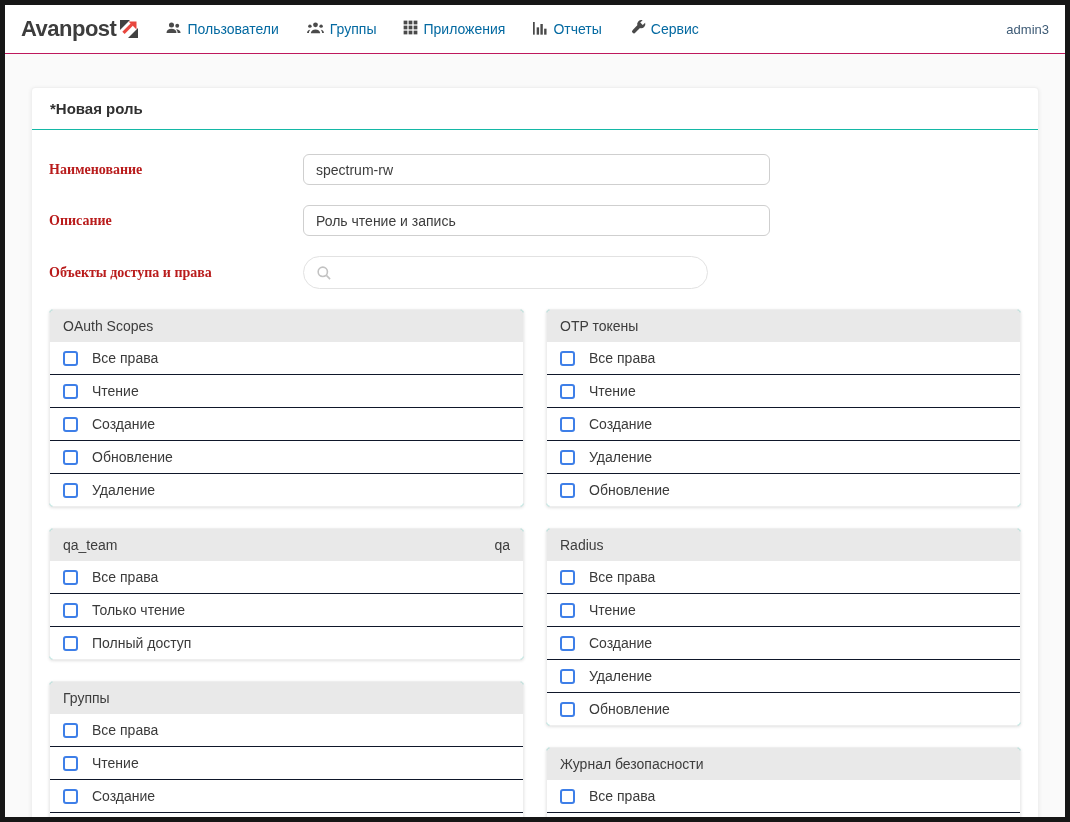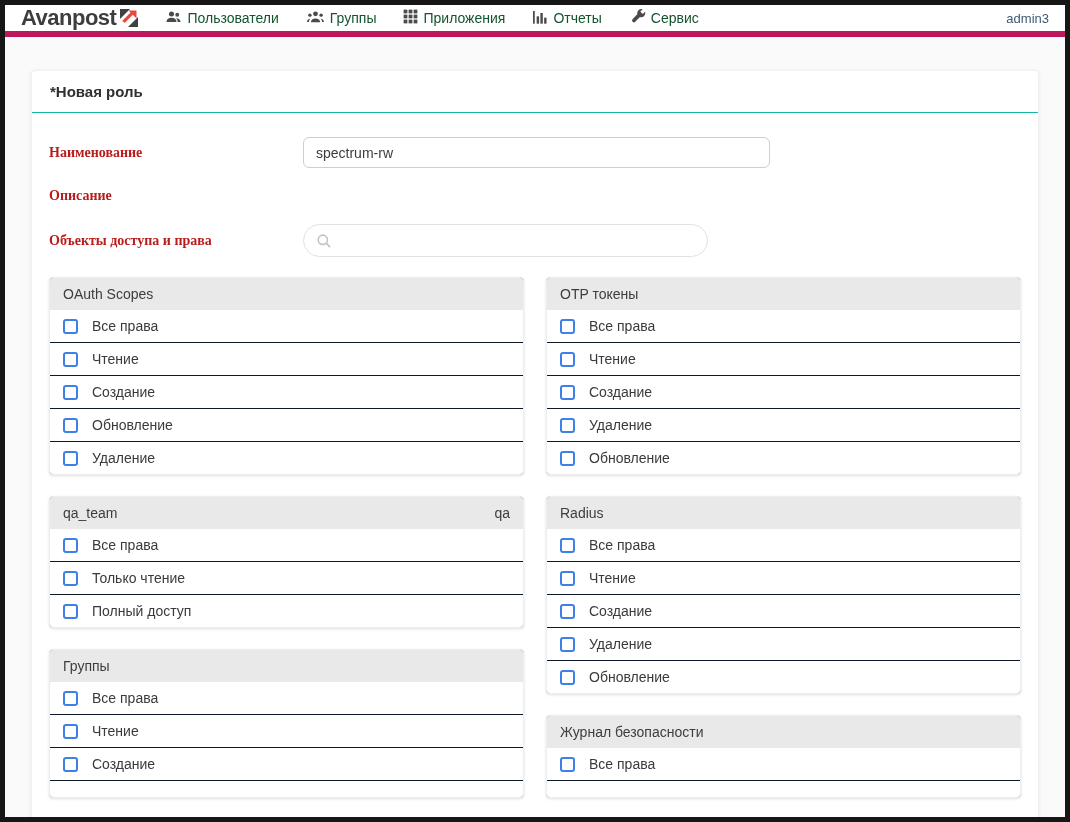--- a/index.html
+++ b/index.html
@@ -10,34 +10,34 @@
   }
   .frame {
     width:1070px; height:822px;
     border:5px solid #161616;
     background:#fafafa;
     overflow:hidden;
     display:flex; flex-direction:column;
   }
   
   .navbar {
-    height:32px; flex:none;
+    height:49px; flex:none;
     background:#fff;
-    border-bottom:6px solid #be185d;
+    border-bottom:1px solid #be185d;
     display:flex; align-items:center;
     padding:0 16px;
     justify-content:space-between;
   }
   .logo { display:flex; align-items:center; cursor:pointer; }
   .logo-text { font-size:22px; font-weight:700; color:#3d3d3d; letter-spacing:-0.5px; }
   .logo-ico { margin-left:3px; display:flex; }
   .nav-items { display:flex; align-items:center; margin-left:26px; gap:27px; }
   .nav-item {
     display:flex; align-items:center; gap:5px;
-    font-size:14px; color:#14532d; cursor:pointer; white-space:nowrap;
+    font-size:14px; color:#0369a1; cursor:pointer; white-space:nowrap;
   }
   .nav-item svg { color:#4a4a4a; }
   .nav-user { margin-left:auto; font-size:13px; color:#3d5a75; cursor:pointer; }
 
   
   .main { flex:1; padding:33px 26px 0; background:#fafafa; overflow:hidden; }
   .card {
     background:#fff;
     border:1px solid #f0f0f0;
     border-radius:4px;
@@ -192,20 +192,21 @@
       <div class="card-header">*Новая роль</div>
       <div class="card-body">
 
         <div class="field-row">
           <span class="field-label">Наименование</span>
           <input class="text-input" type="text" value="spectrum-rw" style="">
         </div>
 
         <div class="field-row">
           <span class="field-label">Описание</span>
+          <input class="text-input" type="text" value="Роль чтение и запись" style="">
         </div>
 
         <div class="field-row">
           <span class="field-label">Объекты доступа и права</span>
           <div class="search-wrap">
             <span style="display:flex;">
               <svg width="16" height="16" viewBox="0 0 20 20" fill="none" stroke="#c2c2c2" stroke-width="2">
                 <circle cx="8.5" cy="8.5" r="5.8"></circle>
                 <path d="M13 13l4.6 4.6"></path>
               </svg>

